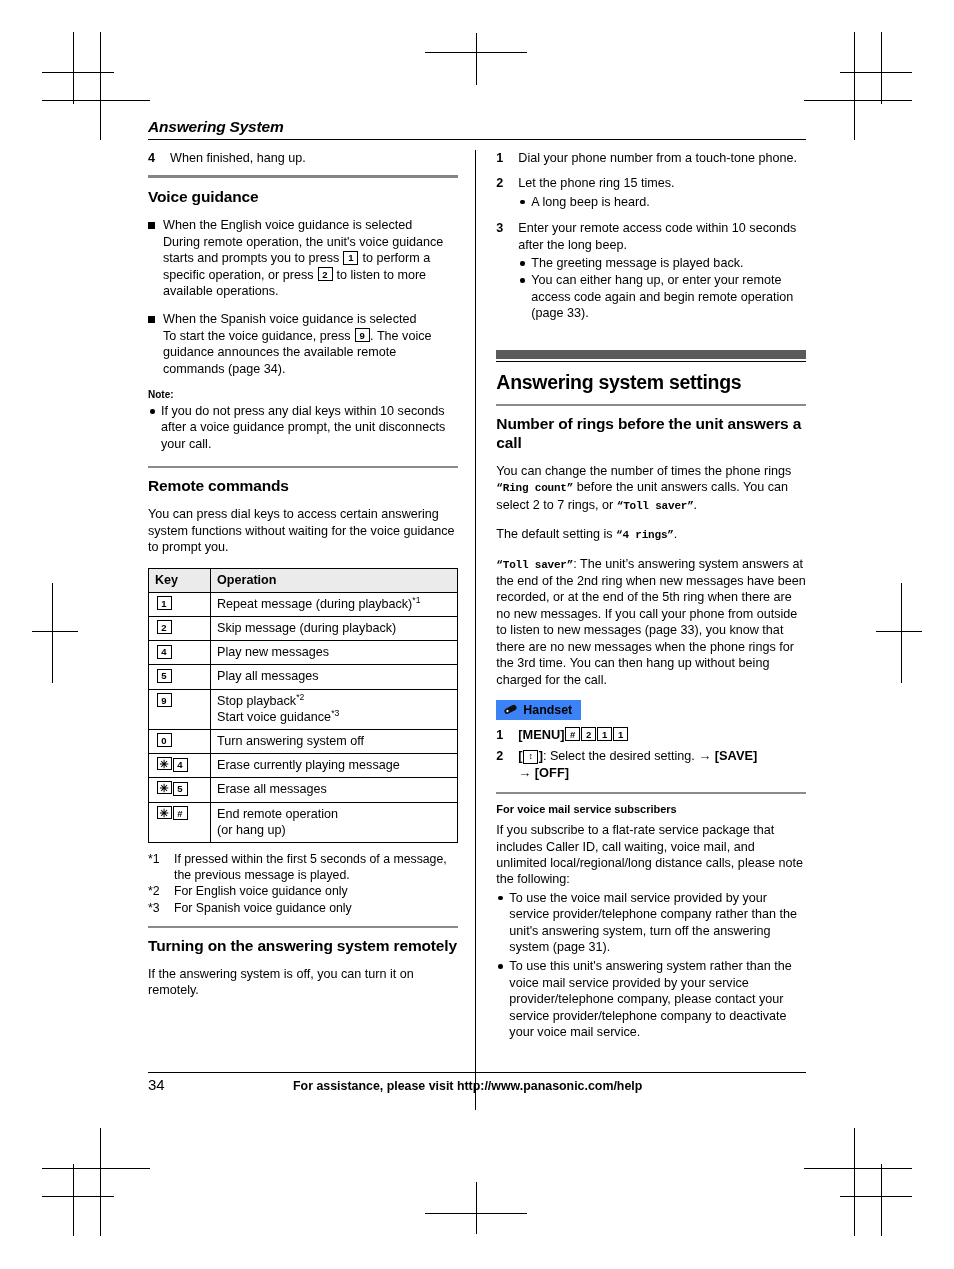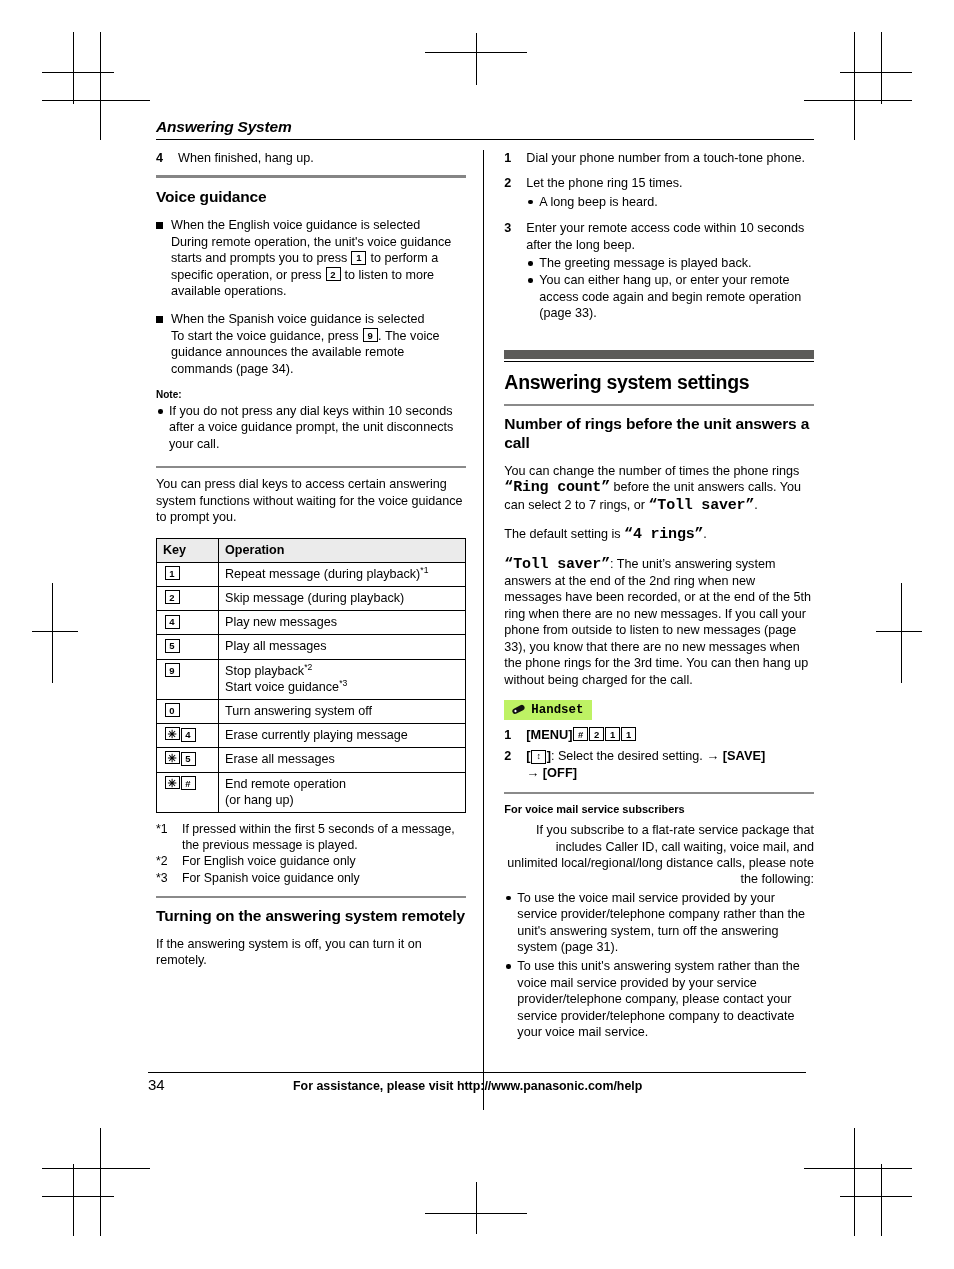--- a/index.html
+++ b/index.html
@@ -17,21 +17,21 @@
   }
 
   
   .mark { position: absolute; background: #000; }
   .mark.h { height: 1px; }
   .mark.v { width: 1px; }
 
   
   #page {
     position: absolute;
-    left: 156px;
+    left: 148px;
     top: 118px;
     width: 658px;
     height: 1020px;
   }
 
   
   .running-head {
     font-size: 15.5px;
     font-weight: bold;
     font-style: italic;
@@ -228,35 +228,34 @@
   
   .footnotes { font-size: 12.3px; line-height: 16.2px; margin-bottom: 6px; }
   .fnrow { display: flex; }
   .fnmark { width: 26px; flex: 0 0 26px; }
   .fntext { flex: 1 1 auto; }
 
   
   .mono {
     font-family: "Liberation Mono", monospace;
     font-weight: bold;
-    font-size: 15px;
+    font-size: 11px;
     letter-spacing: -0.2px;
   }
 
   
   .badge {
     display: inline-flex;
     align-items: center;
     gap: 5px;
-    background: #bef264;
+    background: #3b82f6;
     font-size: 12.4px;
     font-weight: bold;
     padding: 3px 9px 3px 7px;
     margin-bottom: 7px;
-    font-family: Liberation Mono, monospace;
   }
   .badge svg { display: block; }
 
   
   .skey { font-weight: bold; font-size: 12.8px; }
   .arrow { font-size: 13px; }
 
   
   #footer {
     position: absolute;
@@ -345,20 +344,21 @@
         <div class="sq-body"><span>To start the voice guidance, press </span><span class="key">9</span><span>. The voice guidance announces the available remote commands (page 34).</span></div>
       </div>
 
       <div class="note-label">Note:</div>
       <ul class="dots">
         <li>If you do not press any dial keys within 10 seconds after a voice guidance prompt, the unit disconnects your call.</li>
       </ul>
 
       <div class="rule-hair" style="margin-top:14px;"></div>
 
+      <h3 class="sub-title">Remote commands</h3>
       <p class="body">You can press dial keys to access certain answering system functions without waiting for the voice guidance to prompt you.</p>
 
       <table class="cmds">
         <thead>
           <tr>
             <th>Key</th>
             <th>Operation</th>
           </tr>
         </thead>
         <tbody>
@@ -487,21 +487,21 @@
       </div>
 
       <div class="step" style="margin-bottom:11px;">
         <div class="step-num">2</div>
         <div class="step-body"><span class="skey">[</span><span class="key" style="font-size:9px;">↕</span><span class="skey">]</span><span>: Select the desired setting.</span> <span class="arrow">→</span> <span class="skey">[SAVE]</span><br><span class="arrow">→</span> <span class="skey">[OFF]</span></div>
       </div>
 
       <div class="rule-hair" style="margin-bottom:7px;"></div>
 
       <h4 class="minor-title">For voice mail service subscribers</h4>
-      <p class="body" style="margin-bottom:2px;text-align:right;">If you subscribe to a flat-rate service package that includes Caller ID, call waiting, voice mail, and unlimited local/regional/long distance calls, please note the following:</p>
+      <p class="body" style="margin-bottom:2px;">If you subscribe to a flat-rate service package that includes Caller ID, call waiting, voice mail, and unlimited local/regional/long distance calls, please note the following:</p>
       <ul class="dots spaced">
         <li>To use the voice mail service provided by your service provider/telephone company rather than the unit's answering system, turn off the answering system (page 31).</li>
         <li>To use this unit's answering system rather than the voice mail service provided by your service provider/telephone company, please contact your service provider/telephone company to deactivate your voice mail service.</li>
       </ul>
 
     </div>
   </div>
 </div>
 
 <div id="footer">

